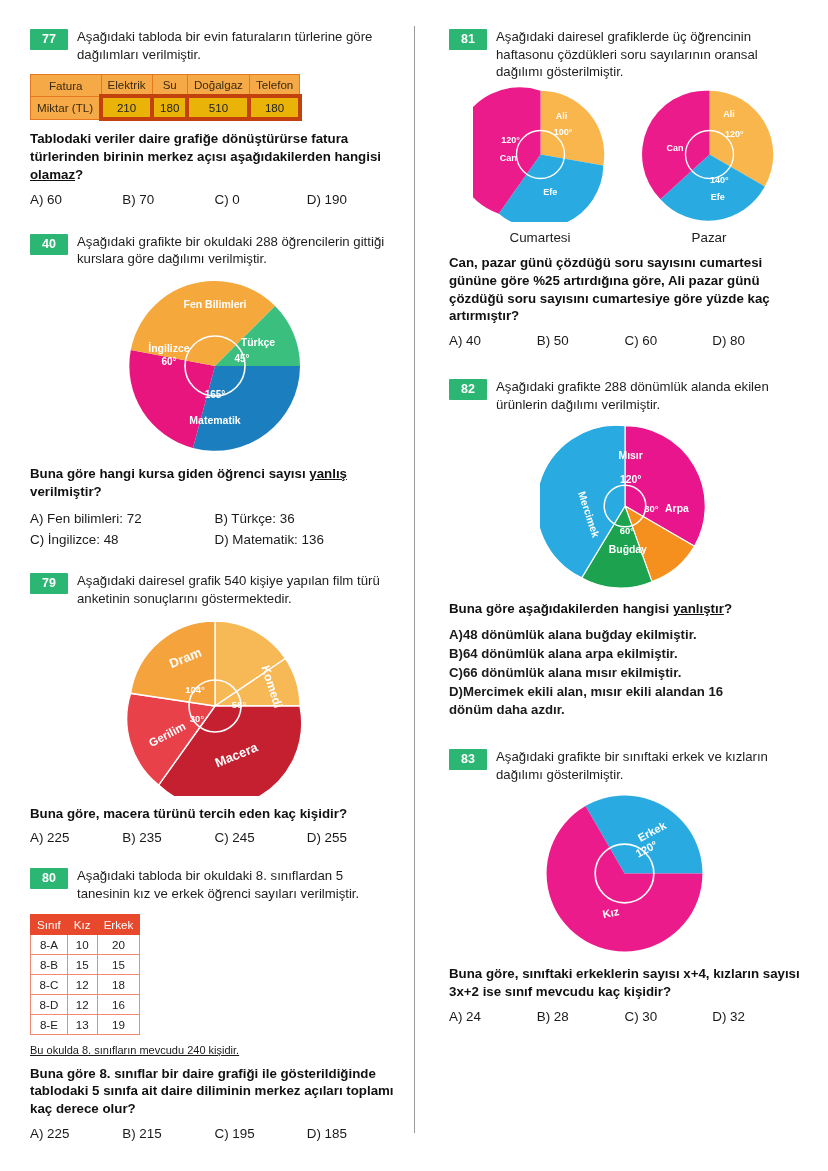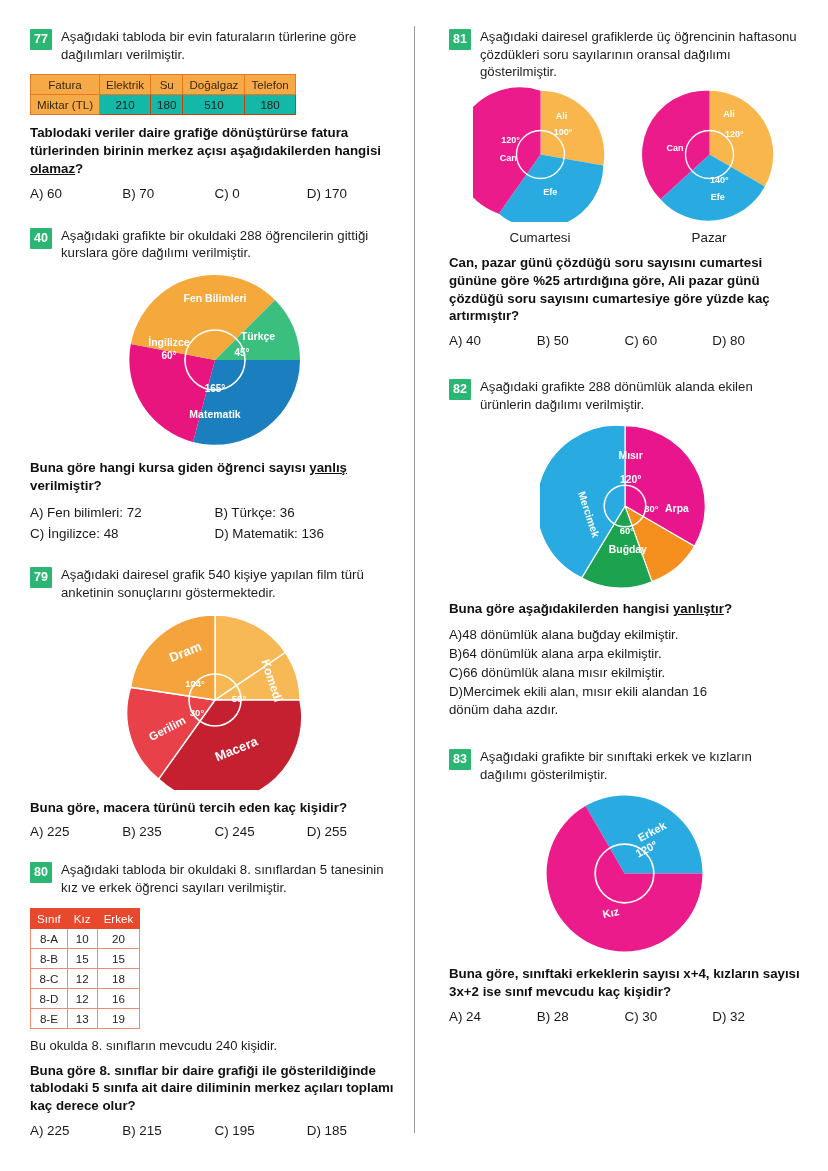--- a/index.html
+++ b/index.html
@@ -36,21 +36,21 @@
 
   
   .q { margin-bottom: 2px; }
   .q-head {
     display: flex;
     align-items: flex-start;
     gap: 9px;
   }
   .q-num {
     flex: 0 0 auto;
-    width: 22px;
+    width: 38px;
     height: 21px;
     background: #2bb673;
     color: #ffffff;
     font-size: 12.5px;
     font-weight: bold;
     line-height: 21px;
     text-align: center;
     border-radius: 1px;
     margin-top: 1px;
   }
@@ -75,20 +75,21 @@
     margin-top: 4px;
   }
   .opts span { display: block; }
   .opts.grid4 span { width: 25%; }
   .opts.grid2 { flex-wrap: wrap; }
   .opts.grid2 span { width: 50%; line-height: 1.55; }
   .opts-stack {
     font-size: 13.2px;
     line-height: 1.42;
     margin-top: 4px;
+    font-weight: bold;
   }
   .opts-stack div { white-space: pre-wrap; }
 
   
   table.tbl {
     border-collapse: collapse;
     margin: 11px 0 0 0;
   }
   table.tbl td, table.tbl th {
     font-size: 11.6px;
@@ -97,23 +98,23 @@
     font-weight: normal;
   }
   
   .tbl-bill { margin-left: 32px; }
   .tbl-bill th, .tbl-bill .rowhead {
     background: #f5a947;
     color: #3a2a10;
     border: 1px solid #e87820;
   }
   .tbl-bill td {
-    background: #14b8a6;
+    background: #eab308;
     color: #222;
-    border: 1px solid #c2410c;
+    border: 4px solid #c2410c;
   }
   .tbl-bill th:first-child { }
   .tbl-bill .rowhead { text-align: center; }
 
   
   .tbl-class { margin-left: 110px; }
   .tbl-class th {
     background: #e8482b;
     color: #ffffff;
     border: 1px solid #e8482b;
@@ -122,22 +123,23 @@
   }
   .tbl-class td {
     background: #ffffff;
     color: #222;
     border: 1px solid #f08a74;
     font-size: 12px;
     padding: 2.5px 14px;
   }
 
   .note {
-    font-size: 13px;
+    font-size: 11px;
     margin-top: 9px;
+    text-decoration: underline;
   }
 
   
   .chart-wrap {
     display: flex;
     justify-content: center;
     margin: 8px 0 4px 0;
   }
   .chart-pair {
     display: flex;
@@ -189,21 +191,21 @@
         </tr>
       </tbody>
         </table>
       <div class="q-ask">
         <span>Tablodaki veriler daire grafiğe dönüştürürse fatura türlerinden birinin merkez açısı aşağıdakilerden hangisi </span><span class="u">olamaz</span><span>?</span>
       </div>
       <div class="opts grid4">
         <span>A) 60</span>
         <span>B) 70</span>
         <span>C) 0</span>
-        <span>D) 170</span>
+        <span>D) 190</span>
       </div>
     </div>
 
     <div class="q" style="margin-top:26px">
       <div class="q-head">
         <div class="q-num">40</div>
         <div class="q-stem">Aşağıdaki grafikte bir okuldaki 288 öğrencilerin gittiği kurslara göre dağılımı verilmiştir.</div>
       </div>
       <div class="chart-wrap">
         <svg width="180" height="180" viewBox="0 0 180 180">

